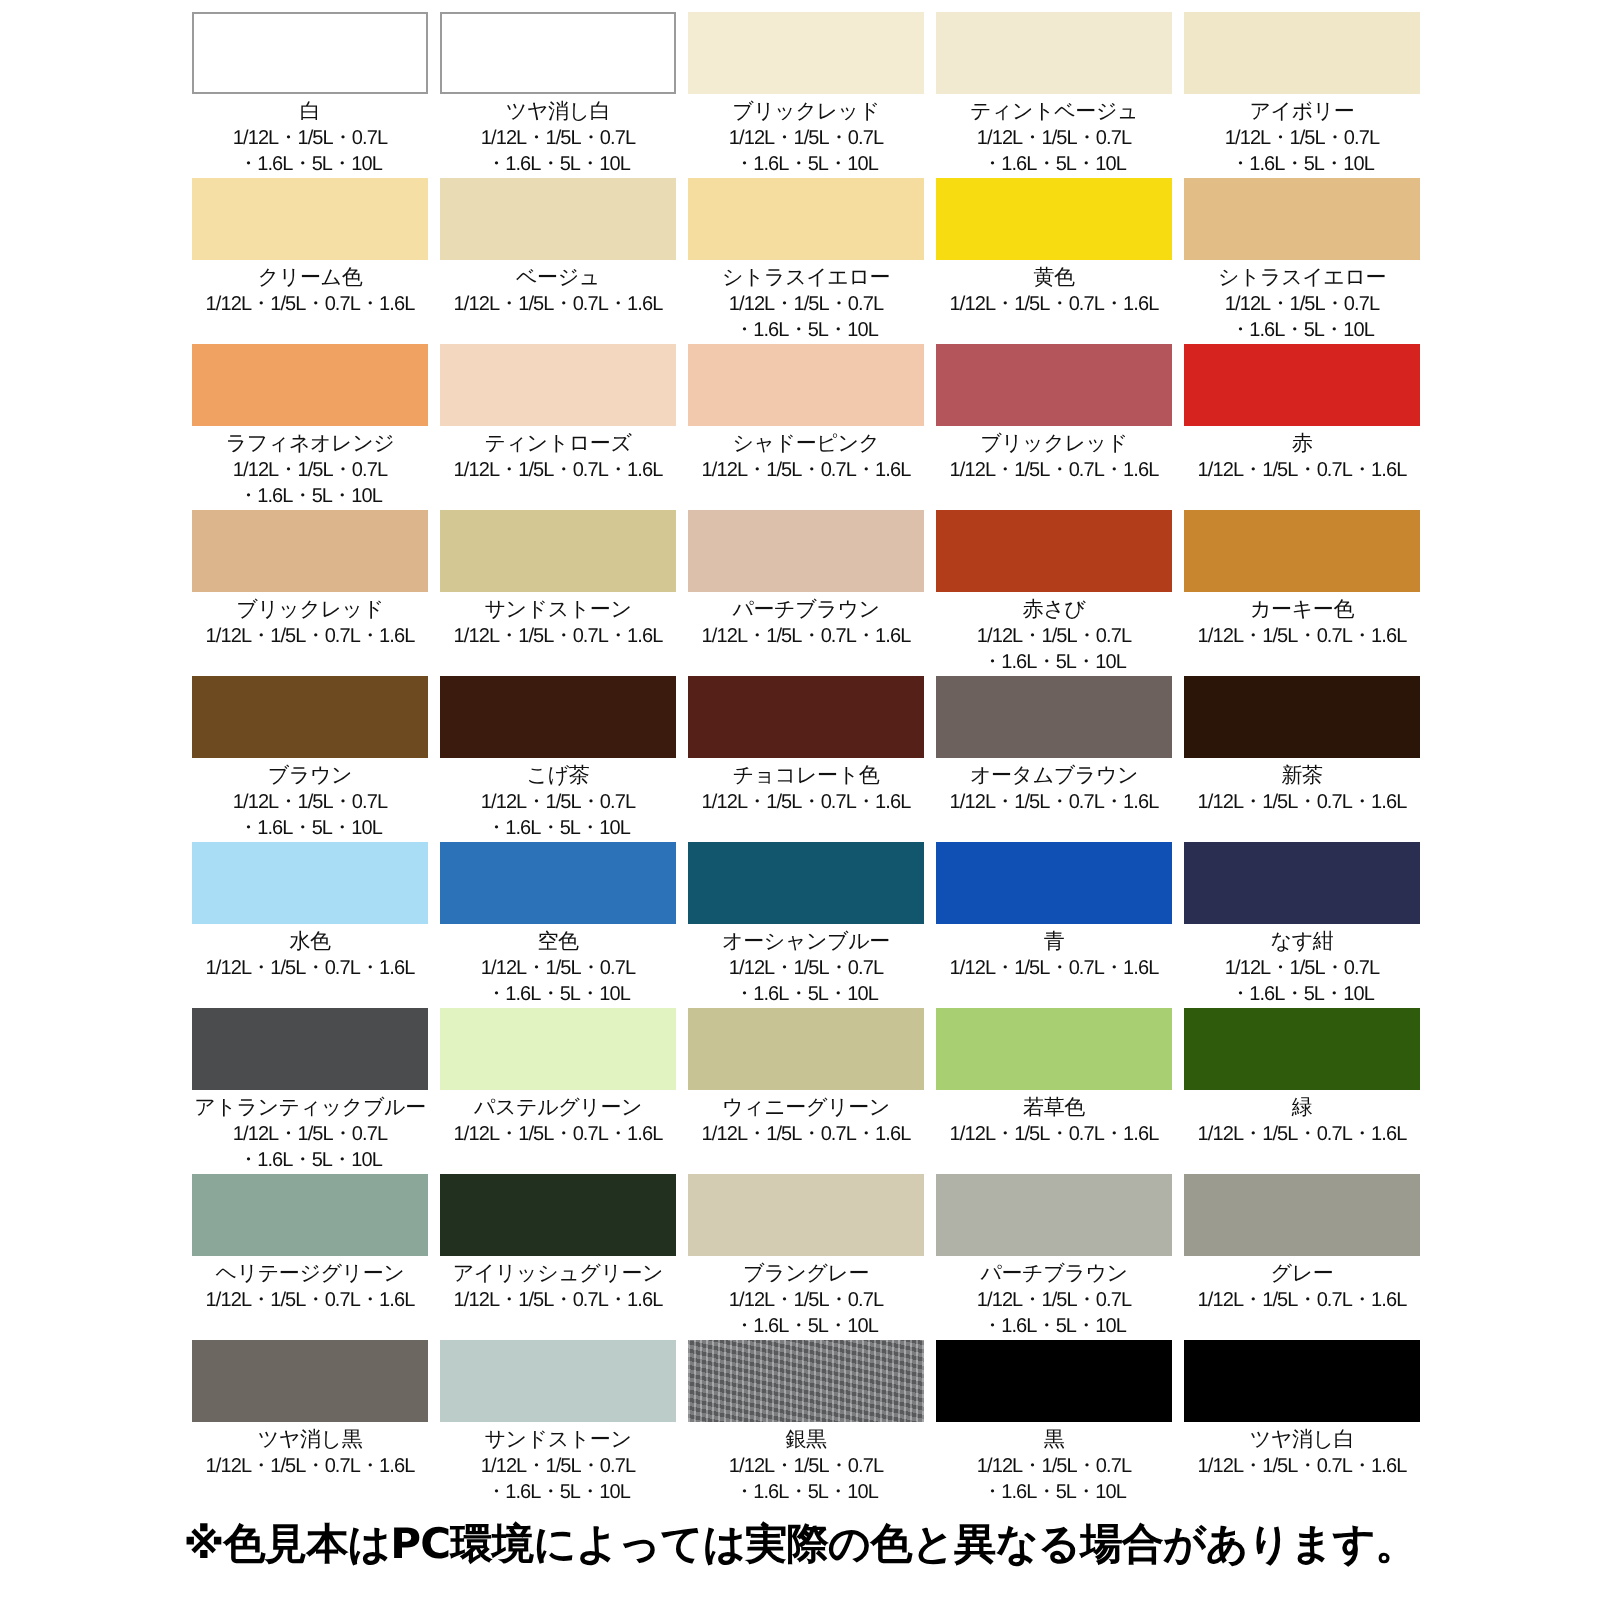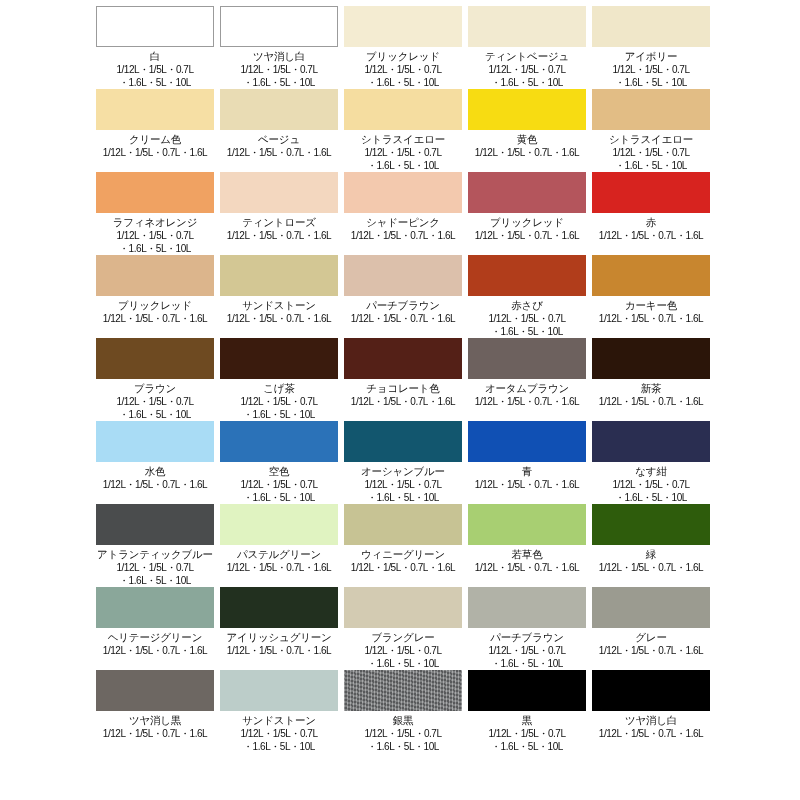--- a/index.html
+++ b/index.html
@@ -334,14 +334,15 @@
         <div class="chip-sizes">1/12L・1/5L・0.7L
 ・1.6L・5L・10L</div>
       </div>
       <div class="swatch-cell">
         <div class="chip" style="background-color: rgb(0, 0, 0);"></div>
         <div class="chip-name">ツヤ消し白</div>
         <div class="chip-sizes">1/12L・1/5L・0.7L・1.6L</div>
       </div>
     </div>
 
+  <div id="footer-note">※色見本はPC環境によっては実際の色と異なる場合があります。</div>
 
 </div>
 
 </body></html>

